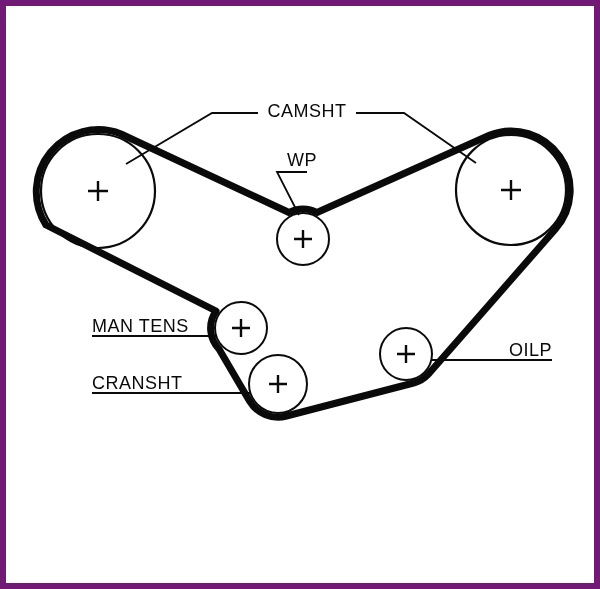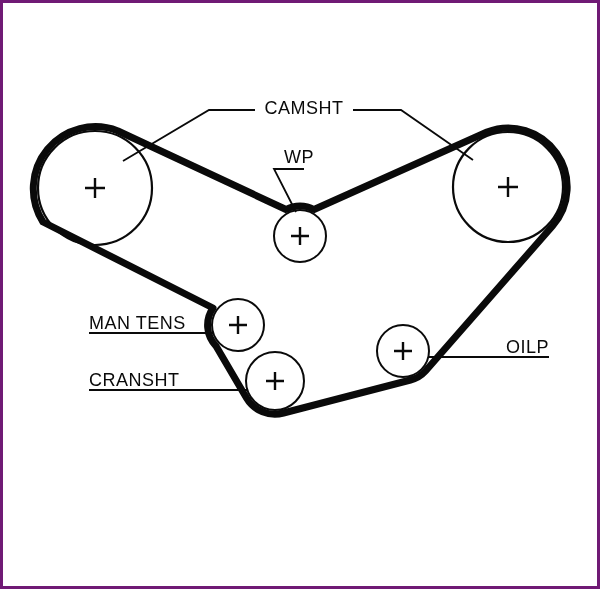--- a/index.html
+++ b/index.html
@@ -8,21 +8,21 @@
     padding: 0;
     background: #ffffff;
     font-family: "Liberation Sans", sans-serif;
   }
   .canvas {
     position: relative;
     width: 600px;
     height: 589px;
     box-sizing: border-box;
     background: #ffffff;
-    border: 3px solid #701a75;
+    border: 6px solid #701a75;
     overflow: hidden;
   }
   svg { display: block; }
   .pulley {
     fill: #ffffff;
     stroke: #0a0a0a;
     stroke-width: 2.2;
   }
   .pulley.small { stroke-width: 2; }
   .belt {

